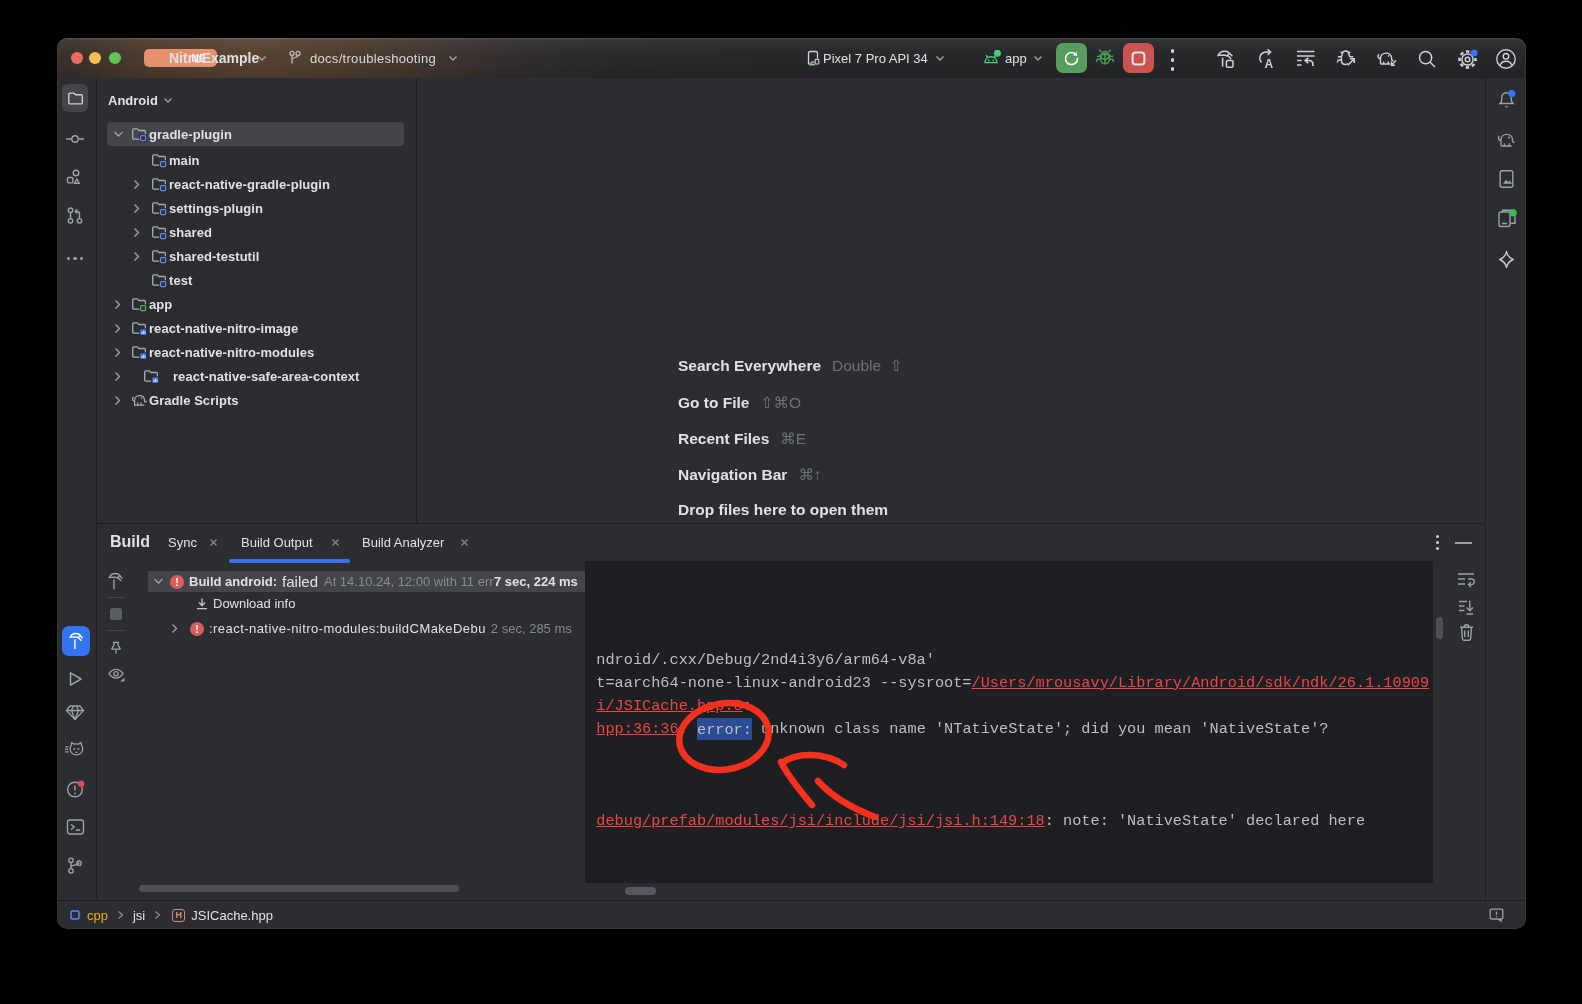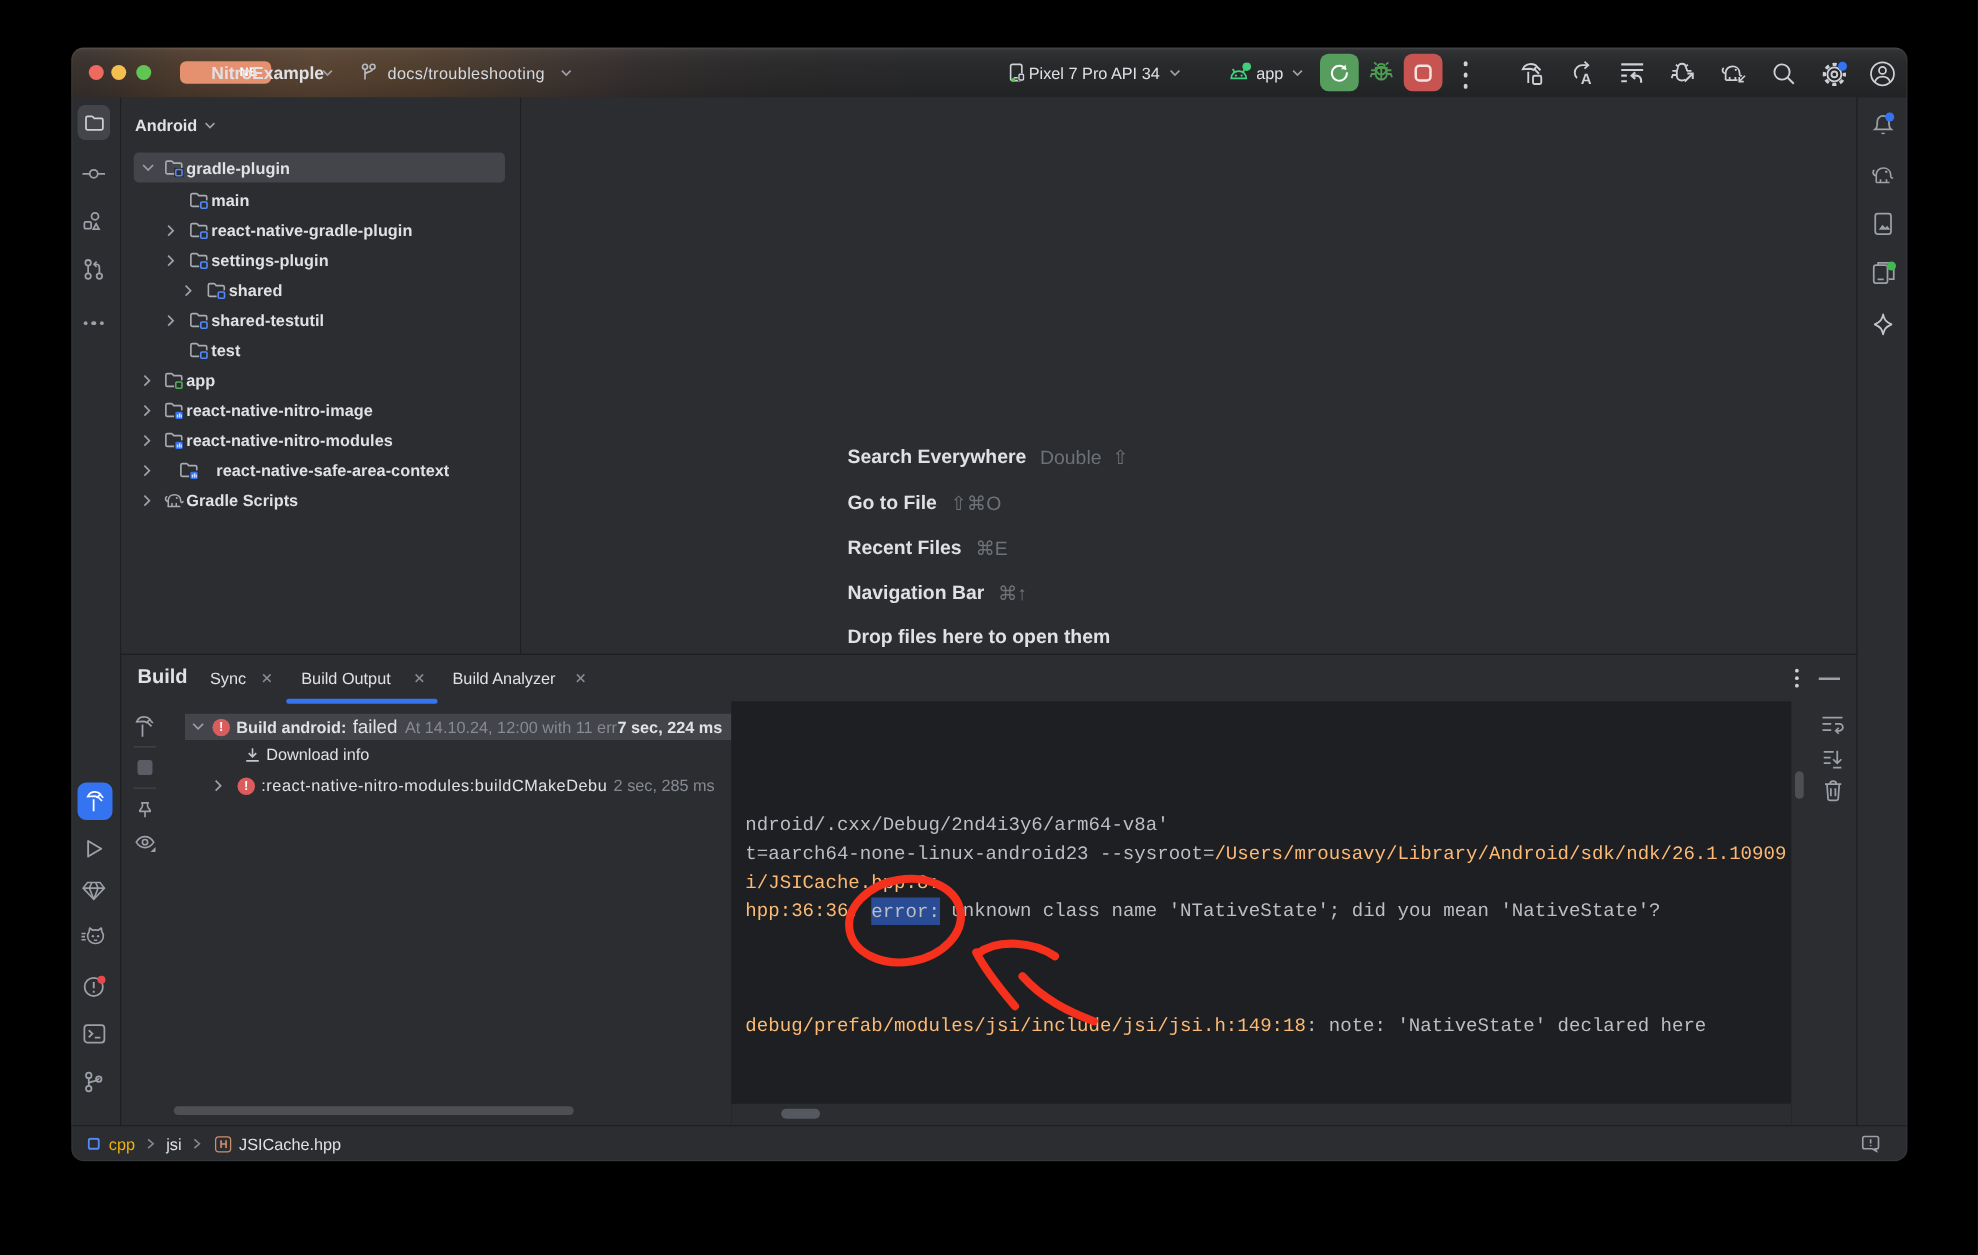--- a/index.html
+++ b/index.html
@@ -12,21 +12,21 @@
   svg{display:block;}
   #titlebar{position:absolute;left:0;top:0;width:1469px;height:40px;
     background:
       linear-gradient(180deg, rgba(255,255,255,0.10) 0px, rgba(255,255,255,0.04) 3px, rgba(255,255,255,0) 14px, rgba(0,0,0,0.05) 26px, rgba(0,0,0,0.16) 40px),
       linear-gradient(90deg, #3a322d 13px, #4f3d2f 93px, #5a4433 193px, #52402f 273px, #433831 363px, #363030 443px, #2e2c2c 513px, #2a2a2b 603px, #28292b 703px, #28292b 1469px);
   }
   .vline{position:absolute;width:1px;background:#1e1f22;}
   .hline{position:absolute;height:1px;background:#1e1f22;}
   #console{position:absolute;left:528px;top:523px;width:848px;height:339px;background:#1e1f22;overflow:hidden;}
   .mono{font-family:"Liberation Mono",monospace;font-size:15.25px;line-height:23px;color:#bcbec4;}
-  .lnk{color:#fdba74;}
+  .lnk{color:#ef4444;text-decoration:underline;}
   .treerow{position:absolute;display:flex;align-items:center;white-space:nowrap;font-size:13px;font-weight:bold;letter-spacing:0.05px;color:#dfe1e5;}
   .treerow span{margin-left:2px !important;}
 </style>
 </head>
 <body>
 <div id="win">
 
   <div id="titlebar">
     <div class="abs" style="left:13.7px;top:13.6px;width:12px;height:12px;border-radius:6px;background:#ee6a5f;"></div>
     <div class="abs" style="left:32.2px;top:13.6px;width:12px;height:12px;border-radius:6px;background:#f5bf4f;"></div>
@@ -250,21 +250,21 @@
     </div>
     <div class="treerow" style="left:0;top:158px;height:24px;width:359px;">
       <svg style="margin-left:75px;" width="11" height="11" viewBox="0 0 11 11">
           <use href="#chevR"></use>
         </svg>
       <svg style="margin-left:8px;" width="16" height="16" viewBox="0 0 16 16">
           <use href="#foldBlue"></use>
         </svg>
       <span style="margin-left:4px;">settings-plugin</span>
     </div>
-    <div class="treerow" style="left:0;top:182px;height:24px;width:359px;padding-left:14px;">
+    <div class="treerow" style="left:0;top:182px;height:24px;width:359px;">
       <svg style="margin-left:75px;" width="11" height="11" viewBox="0 0 11 11">
           <use href="#chevR"></use>
         </svg>
       <svg style="margin-left:8px;" width="16" height="16" viewBox="0 0 16 16">
           <use href="#foldBlue"></use>
         </svg>
       <span style="margin-left:4px;">shared</span>
     </div>
     <div class="treerow" style="left:0;top:206px;height:24px;width:359px;">
       <svg style="margin-left:75px;" width="11" height="11" viewBox="0 0 11 11">

